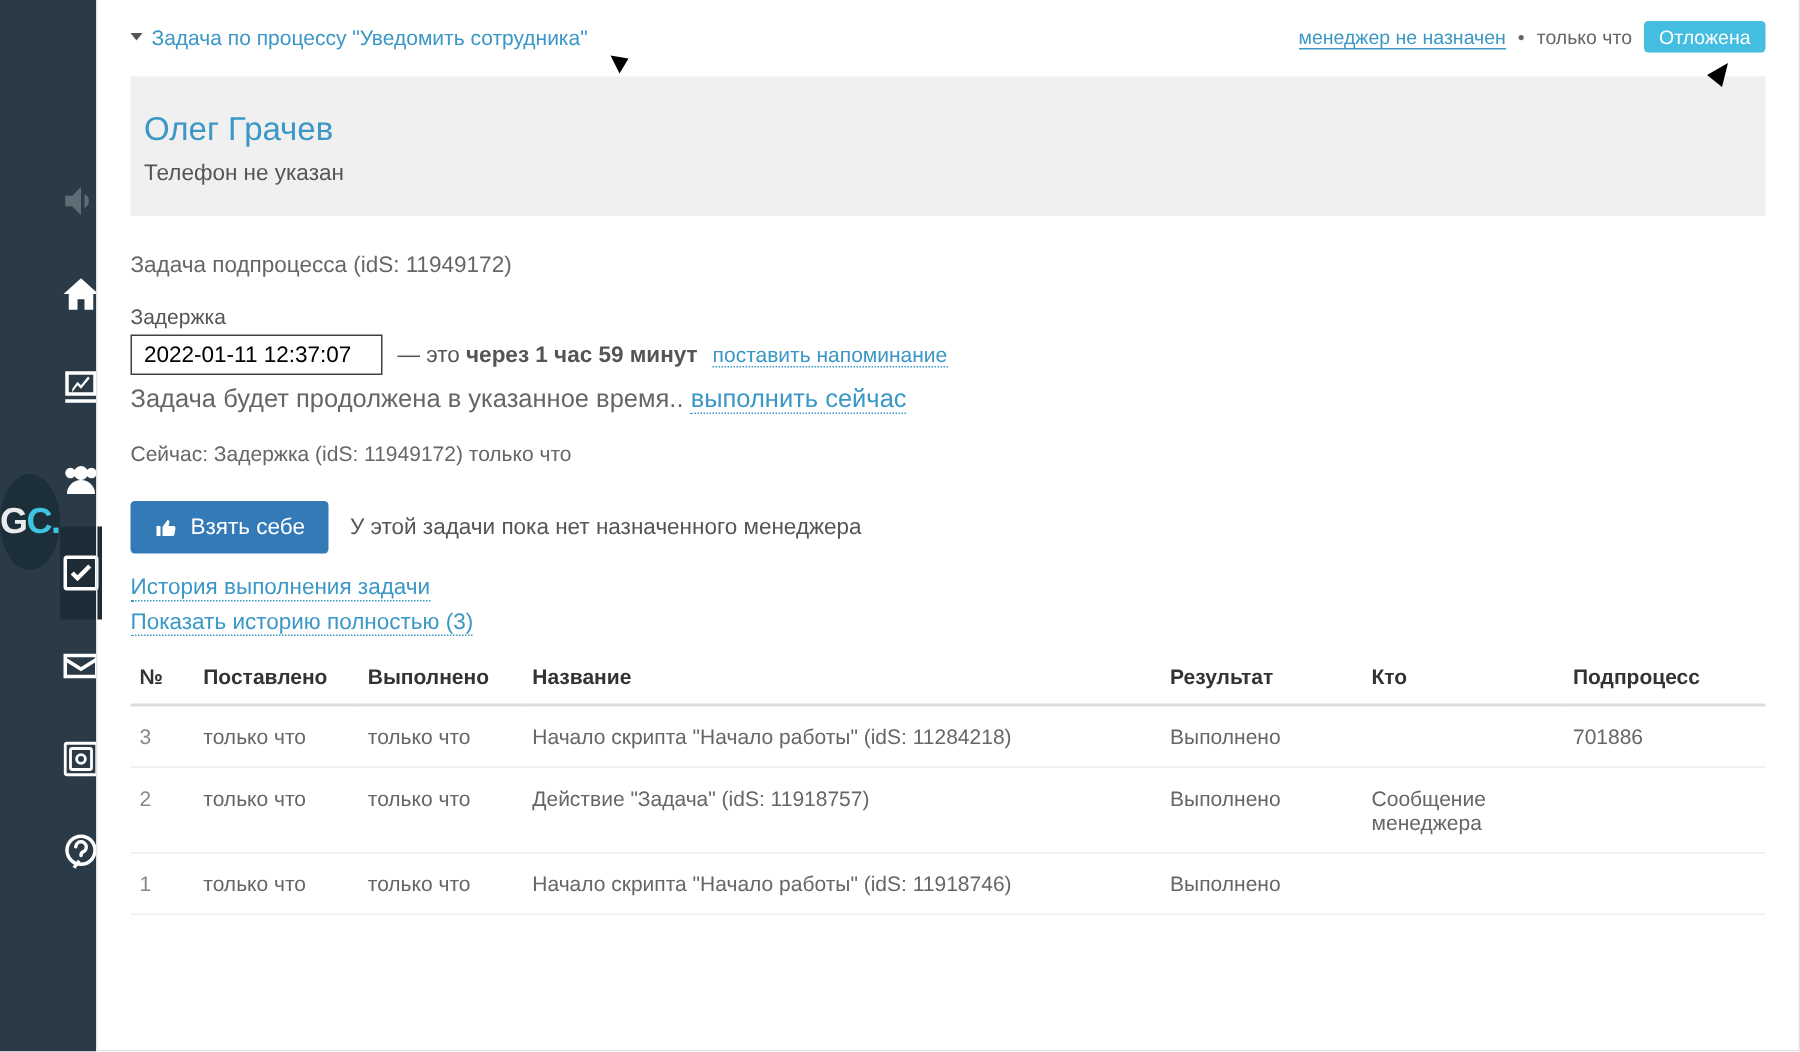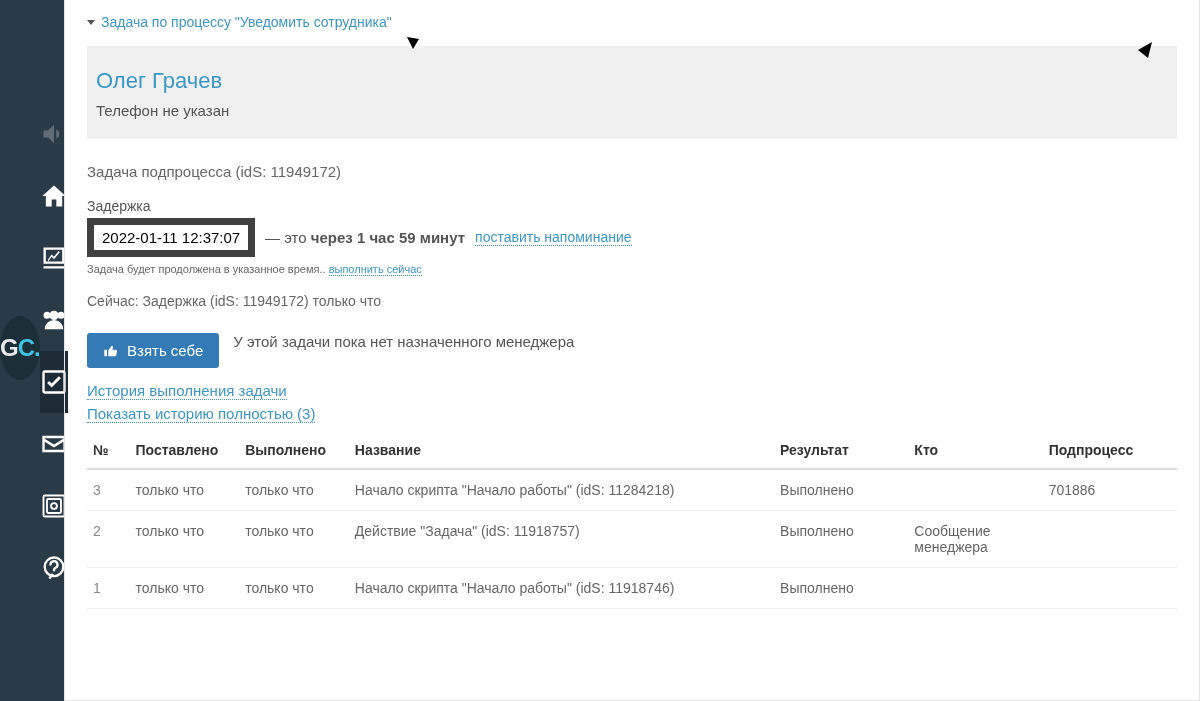--- a/index.html
+++ b/index.html
@@ -26,26 +26,26 @@
 .link.dotted{border-bottom:1px dotted #3b97c6}
 .link.solid{border-bottom:1px solid #3b97c6}
 .header-right{display:flex;align-items:center;gap:8px;font-size:13px;color:#666}
 .badge{background:#43bde0;color:#fff;padding:3px 10px;border-radius:3px;font-size:13px}
 .card{background:#f0f0f0;padding:22px 9px 20px;margin:8px 0 10px}
 .card h2{color:#3b97c6;font-weight:400;font-size:22px;margin-bottom:8px}
 .card .phone{color:#555;font-size:15px}
 .subtext{color:#666;font-size:15px;margin:24px 0 18px}
 .label{color:#555;font-size:14px;margin-bottom:4px}
 .delay-row{display:flex;align-items:center;gap:10px;margin-bottom:6px}
-.delay-input{border:7px solid #404040;padding:4px 8px;font-size:15px;width:168px;background:#fff}
+.delay-input{border:1px solid #404040;padding:4px 8px;font-size:15px;width:168px;background:#fff}
 .delay-info{color:#555;font-size:15px}
 .delay-info b{font-weight:700}
-.small{font-size:11px;color:#666;margin-bottom:14px}
+.small{font-size:17px;color:#666;margin-bottom:14px}
 .now-line{font-size:14px;color:#666;margin:18px 0 24px}
-.take-row{display:flex;align-items:flex-start;gap:14px;margin-bottom:14px}
+.take-row{display:flex;align-items:center;gap:14px;margin-bottom:14px}
 .btn{background:#337ab7;color:#fff;border:none;padding:9px 16px;font-size:15px;border-radius:3px;cursor:pointer;display:inline-flex;align-items:center;gap:8px}
 .btn svg{fill:#fff;width:16px;height:16px}
 .take-text{color:#555;font-size:15px}
 .link-row{margin-bottom:6px}
 .link-row .link{font-size:15px}
 table{width:100%;border-collapse:collapse;margin-top:10px}
 th{text-align:left;font-weight:700;color:#333;padding:10px 6px;border-bottom:2px solid #ddd;font-size:14px}
 td{padding:12px 6px;border-bottom:1px solid #eee;color:#666;font-size:14px;vertical-align:top}
 td.num{color:#888;width:38px}
 .col-posted{width:98px}
@@ -113,20 +113,26 @@
     </div>
   </div>
 
   <div class="main">
     <div class="content">
       <div class="header">
         <div class="header-left">
           <span class="dropdown-caret"></span>
           <span class="link">Задача по процессу "Уведомить сотрудника"</span>
         </div>
+        <div class="header-right">
+          <span class="link solid">менеджер не назначен</span>
+          <span>•</span>
+          <span>только что</span>
+          <span class="badge">Отложена</span>
+        </div>
       </div>
 
       <div class="card">
         <h2>Олег Грачев</h2>
         <div class="phone">Телефон не указан</div>
       </div>
 
       <div class="subtext">Задача подпроцесса (idS: 11949172)</div>
 
       <div class="label">Задержка</div>

